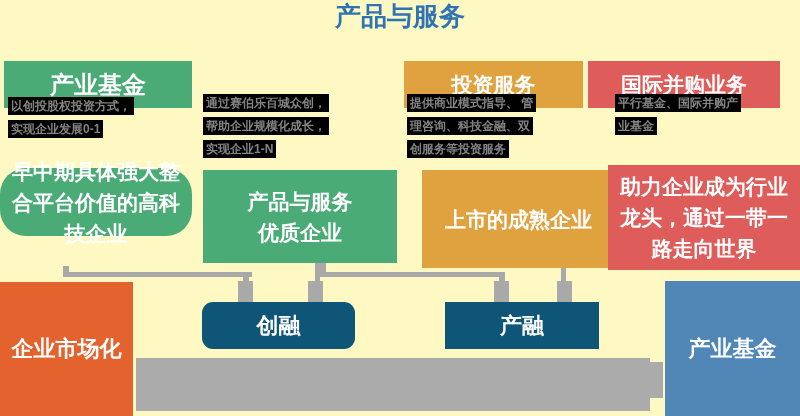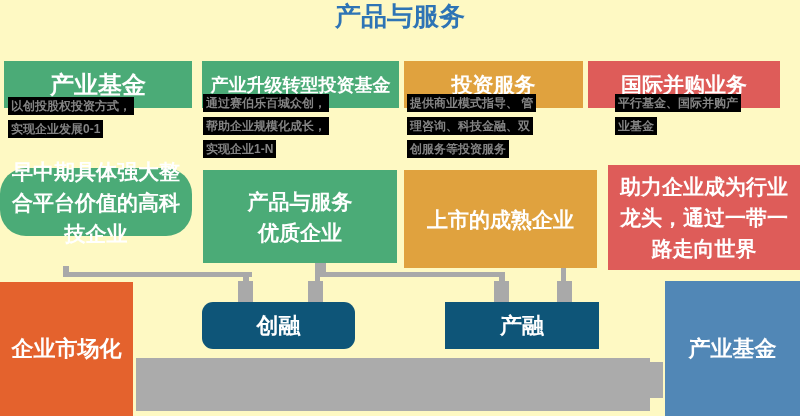--- a/index.html
+++ b/index.html
@@ -35,21 +35,21 @@
   }
   .desc1{left:8px;top:95px;}
   .desc2{left:203px;top:92px;}
   .desc3{left:407px;top:92px;}
   .desc4{left:615px;top:92px;}
 
   
   .tgt{font-size:21px;line-height:31px;}
   .tgt1{left:0;top:168px;width:192px;height:68px;background:var(--accent_green,#4bab77);border-radius:26px;}
   .tgt2{left:203px;top:170px;width:194px;height:93px;background:var(--accent_green,#4bab77);}
-  .tgt3{left:404px;top:170px;width:193px;height:98px;background:var(--accent_orange,#e0a23e);}
+  .tgt3{left:422px;top:170px;width:193px;height:98px;background:var(--accent_orange,#e0a23e);}
   .tgt4{left:608px;top:165px;width:192px;height:105px;background:var(--accent_red,#de5c59);}
 
   
   .c{position:absolute;background:var(--connector_gray,#a9a9a9);}
   .c-riser1{left:63px;top:266px;width:6px;height:11px;}
   .c-rail-left{left:63px;top:272px;width:189px;height:5px;}
   .c-stub-cl{left:243px;top:277px;width:6px;height:5px;}
   .c-plug-cl{left:238px;top:281px;width:15px;height:21px;}
   .c-line-b2{left:315px;top:263px;width:5px;height:18px;}
   .c-plug-cr{left:308px;top:281px;width:15px;height:21px;}
@@ -74,21 +74,20 @@
   .bar-tab{position:absolute;left:650px;top:362px;width:13px;height:36px;background:var(--bar_gray,#ababab);}
 </style>
 </head>
 <body style="--accent_green: #4bab77; --accent_orange: #e0a23e; --accent_red: #de5c59; --node_navy: #0e5578; --capital_blue: #5187b6; --enterprise_orange: #e4622d; --connector_gray: #a9a9a9; --bar_gray: #ababab; --title_blue: #2e74b5; --highlight_bg: #000000; --highlight_text: #848484;">
 
 <div class="stage">
 
   <div class="page-title">产品与服务</div>
 
   <div class="box hdr hdr1">产业基金</div>
-  <div class="box hdr hdr2">产业升级转型投资基金</div>
   <div class="box hdr hdr3">投资服务</div>
   <div class="box hdr hdr4">国际并购业务</div>
 
   <div class="desc desc1"><span>以创投股权投资方式，
 实现企业发展0-1</span></div>
   <div class="desc desc2"><span>通过赛伯乐百城众创，
 帮助企业规模化成长，
 实现企业1-N</span></div>
   <div class="desc desc3"><span>提供商业模式指导、 管
 理咨询、科技金融、双

